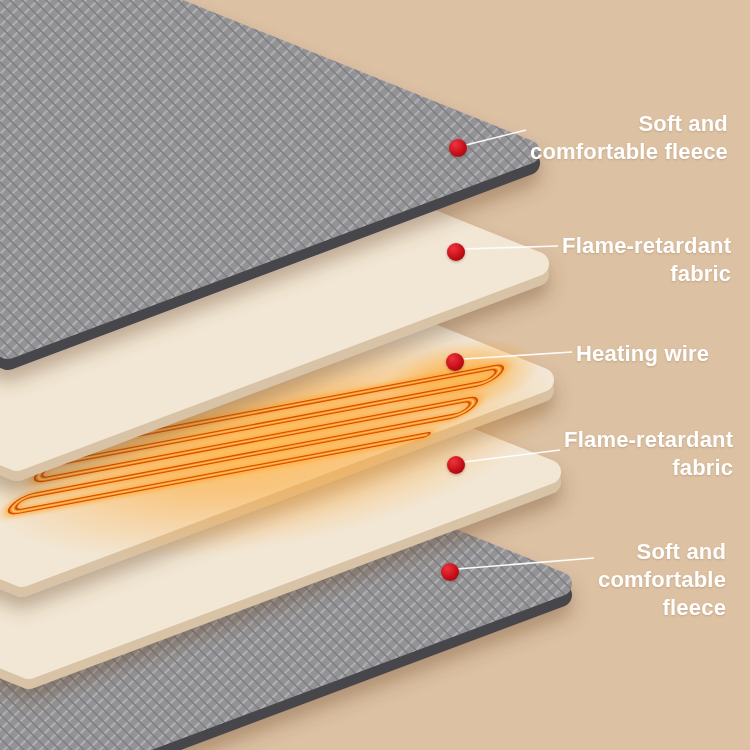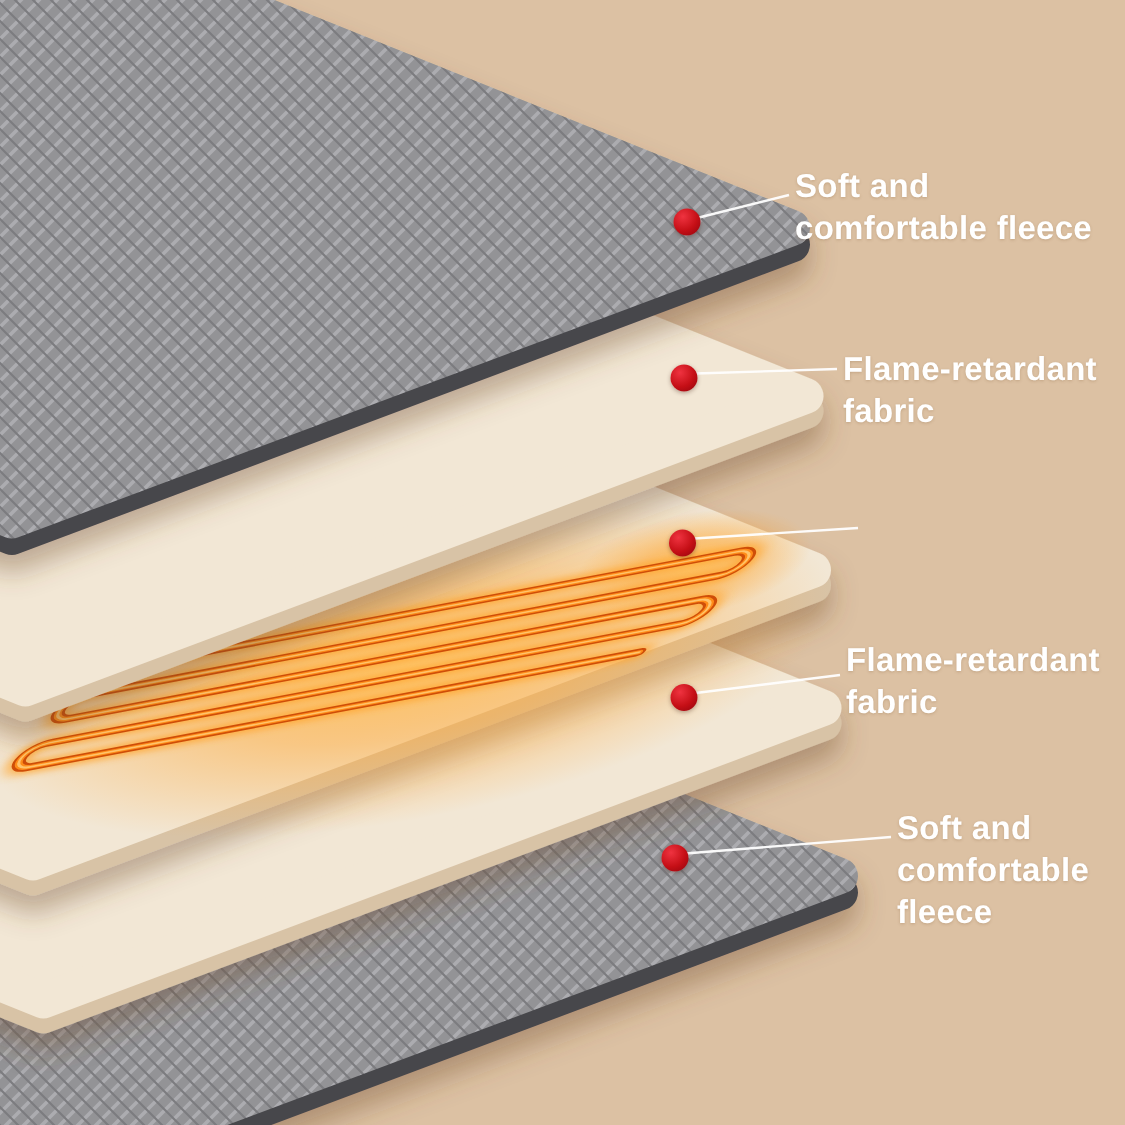--- a/index.html
+++ b/index.html
@@ -68,20 +68,21 @@
   }
   .callout-label {
     position: absolute;
     color: var(--color-label-text);
     font-size: 22px;
     line-height: 28px;
     font-weight: bold;
     letter-spacing: .2px;
     white-space: pre-line;
     text-shadow: 0 1px 2px rgba(120,80,40,.25);
+    text-align: right;
   }
 </style>
 </head>
 <body>
 
 <div class="stage">
 
   <svg class="scene" viewBox="0 0 750 750">
     <defs>
       <path id="sheet" d="M 0 0 L -620 -250 L -1140 -55 L -520 195 Z"></path>
@@ -154,19 +155,20 @@
   <div class="dot" style="left:449px; top:139px"></div>
   <div class="dot" style="left:447px; top:243px"></div>
   <div class="dot" style="left:446px; top:353px"></div>
   <div class="dot" style="left:447px; top:456px"></div>
   <div class="dot" style="left:441px; top:563px"></div>
 
   <div class="callout-label" style="left:530px; top:110px">Soft and
 comfortable fleece</div>
   <div class="callout-label" style="left:562px; top:232px">Flame-retardant
 fabric</div>
+  <div class="callout-label" style="left:576px; top:340px">Heating wire</div>
   <div class="callout-label" style="left:564px; top:426px">Flame-retardant
 fabric</div>
   <div class="callout-label" style="left:598px; top:538px">Soft and
 comfortable
 fleece</div>
 
 </div>
 
 </body></html>

